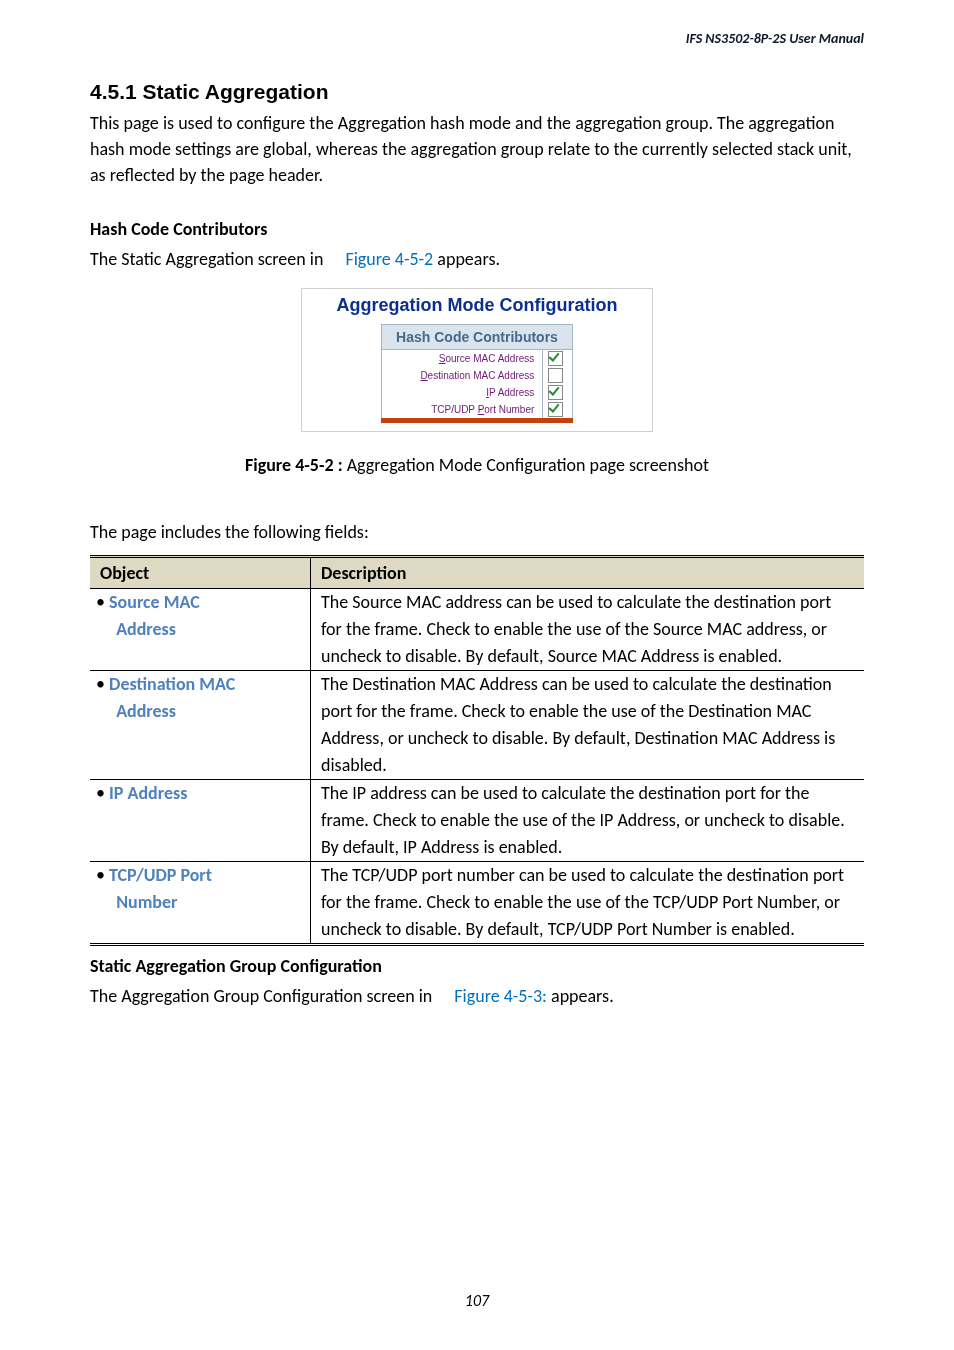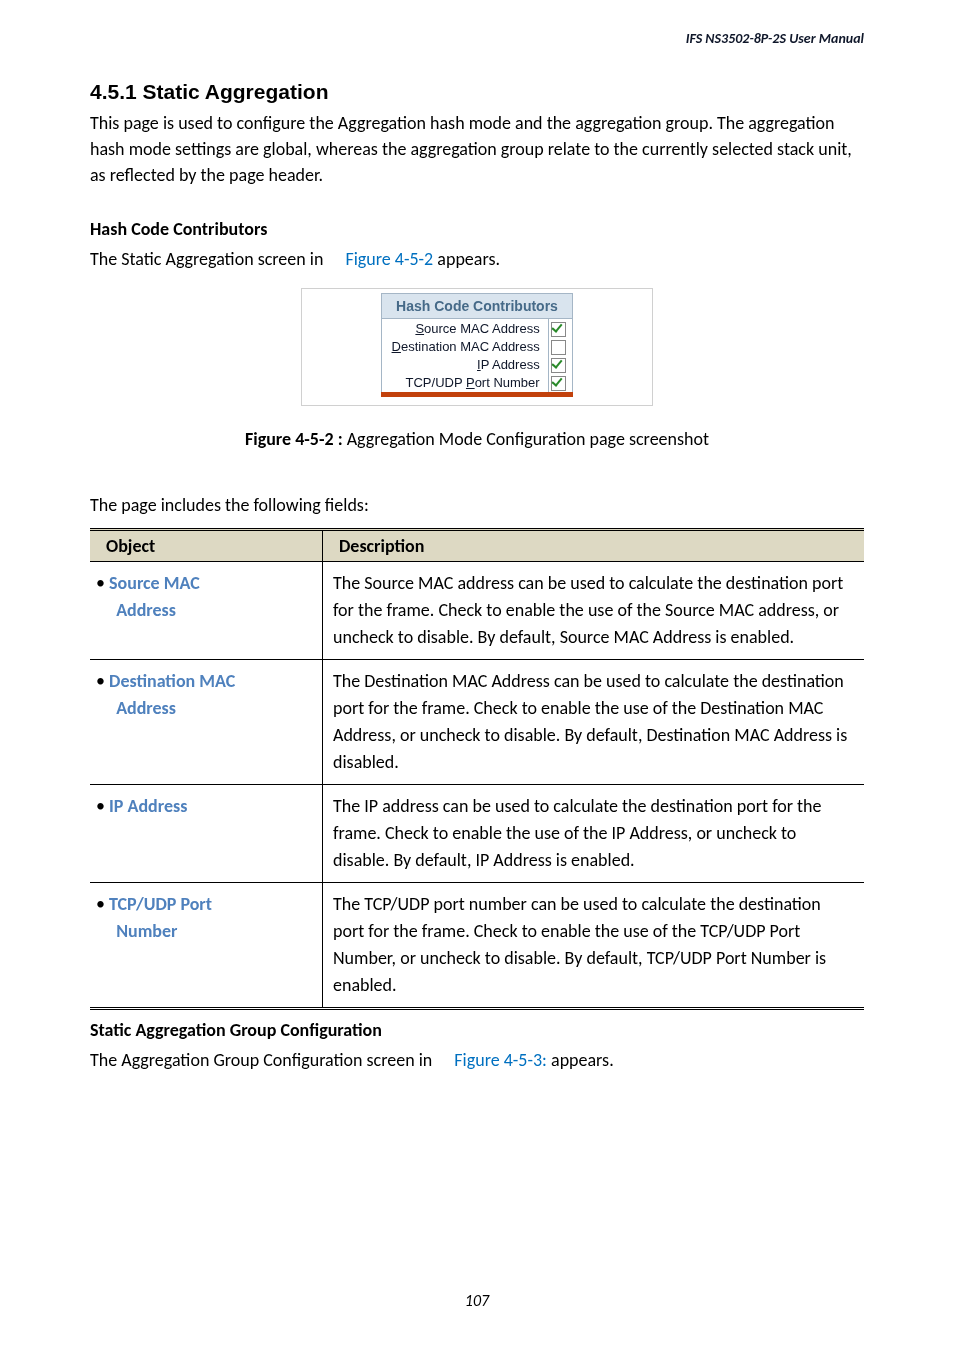--- a/index.html
+++ b/index.html
@@ -69,26 +69,26 @@
   }
   .hash-table th {
     background: #d9e4ee;
     color: #466a88;
     font-weight: bold;
     font-size: 14px;
     padding: 4px 14px;
     border: 1px solid #a5b6c6;
   }
   .hash-table td {
-    font-size: 13px;
+    font-size: 10px;
     padding: 1px 8px;
     border-left: 1px solid #a5b6c6;
     border-right: 1px solid #a5b6c6;
     text-align: right;
-    color: #0f172a;
+    color: #701a75;
   }
   .hash-table td.cb {
     text-align: center;
     padding: 1px 6px 1px 2px;
   }
   .hash-table tr.last td { border-bottom: 5px solid #c2410c; }
   .cb-box {
     display: inline-block;
     width: 13px; height: 13px;
     border: 1px solid #888;
@@ -109,30 +109,30 @@
   .obj-table {
     width: 100%;
     border-collapse: collapse;
     margin-top: 6px;
     font-size: 18px;
   }
   .obj-table thead th {
     background: #ddd9c3;
     font-weight: bold;
     text-align: left;
-    padding: 4px 16px;
+    padding: 4px 10px;
     border-top: 3px double #000;
     border-bottom: 1px solid #000;
   }
   .obj-table thead th:first-child {
     border-right: 1px solid #000;
     width: 200px;
   }
   .obj-table td {
-    padding: 8px 10px;
+    padding: 0 10px;
     vertical-align: top;
     line-height: 1.5;
     margin-left: 10px;
   }
   .obj-table td.left {
     border-right: 1px solid #000;
     padding-left: 18px;
     text-indent: -12px;
     color: #4f81bd;
     font-weight: bold;
@@ -164,20 +164,21 @@
 </h2>
 
 <p>This page is used to configure the Aggregation hash mode and the aggregation group. The aggregation hash mode settings are global, whereas the aggregation group relate to the currently selected stack unit, as reflected by the page header.</p>
 
 <p class="sub-heading">Hash Code Contributors</p>
 <p>
   <span>The Static Aggregation screen in </span><span class="blue-ref">Figure 4-5-2</span><span> appears.</span>
 </p>
 
 <div class="agg-box">
+  <div class="agg-title">Aggregation Mode Configuration</div>
   <table class="hash-table">
     <tbody>
         <tr>
           <th colspan="2">Hash Code Contributors</th>
         </tr>
     <tr>
       <td><span></span><span class="u">S</span><span>ource MAC Address</span></td>
       <td class="cb"><span class="cb-box checked"></span></td>
     </tr>
     <tr>

